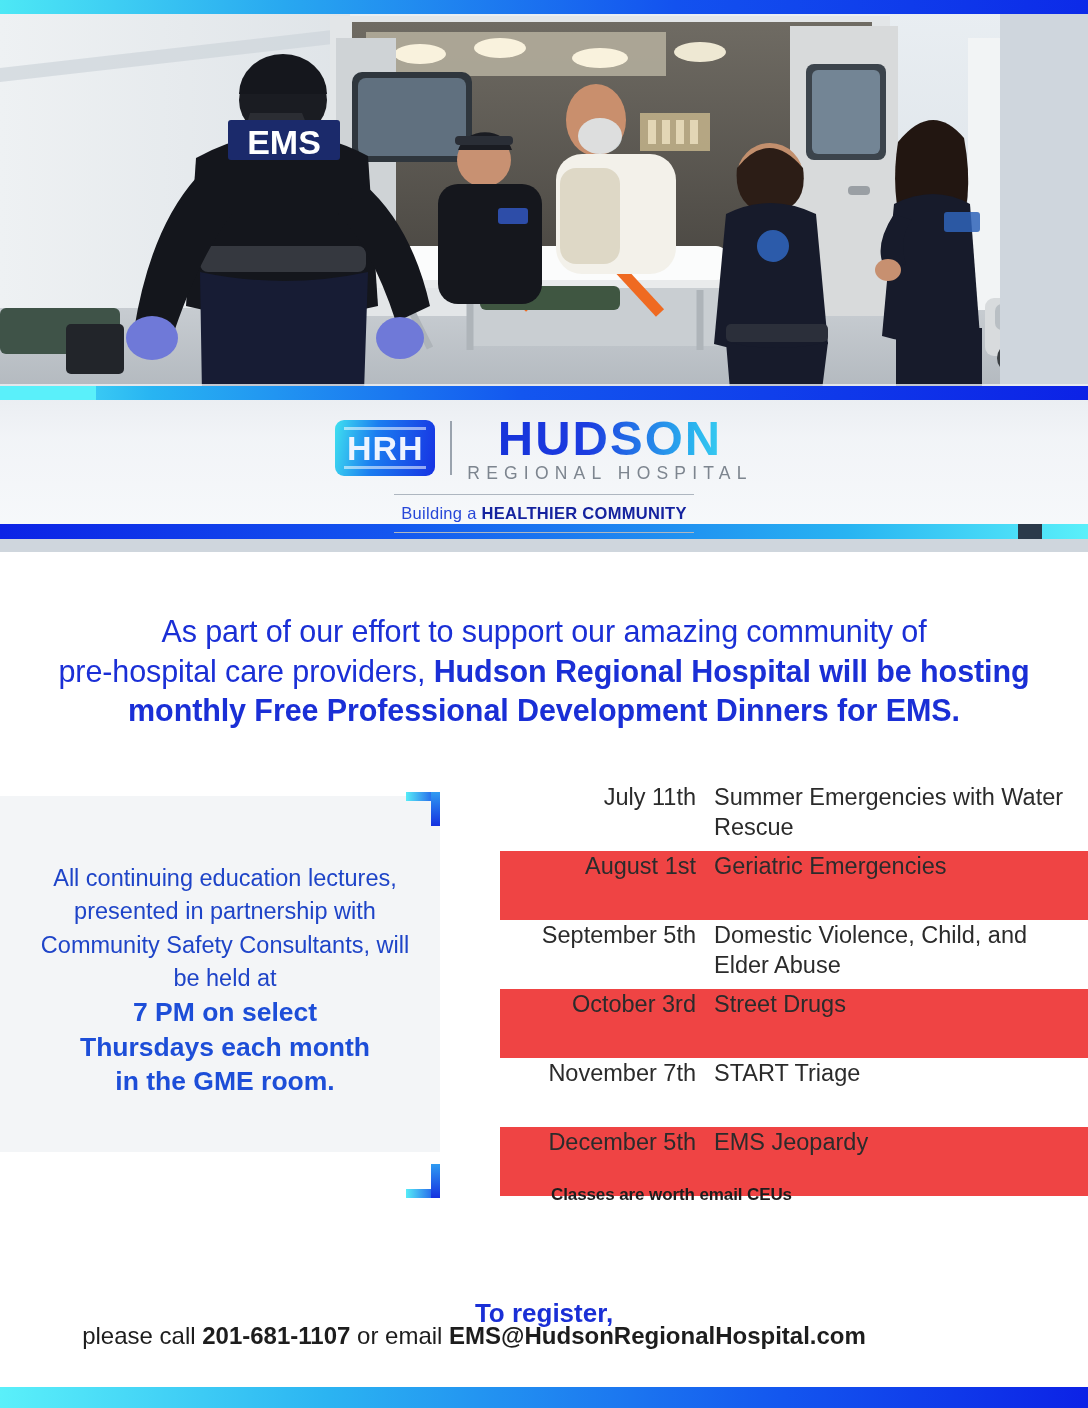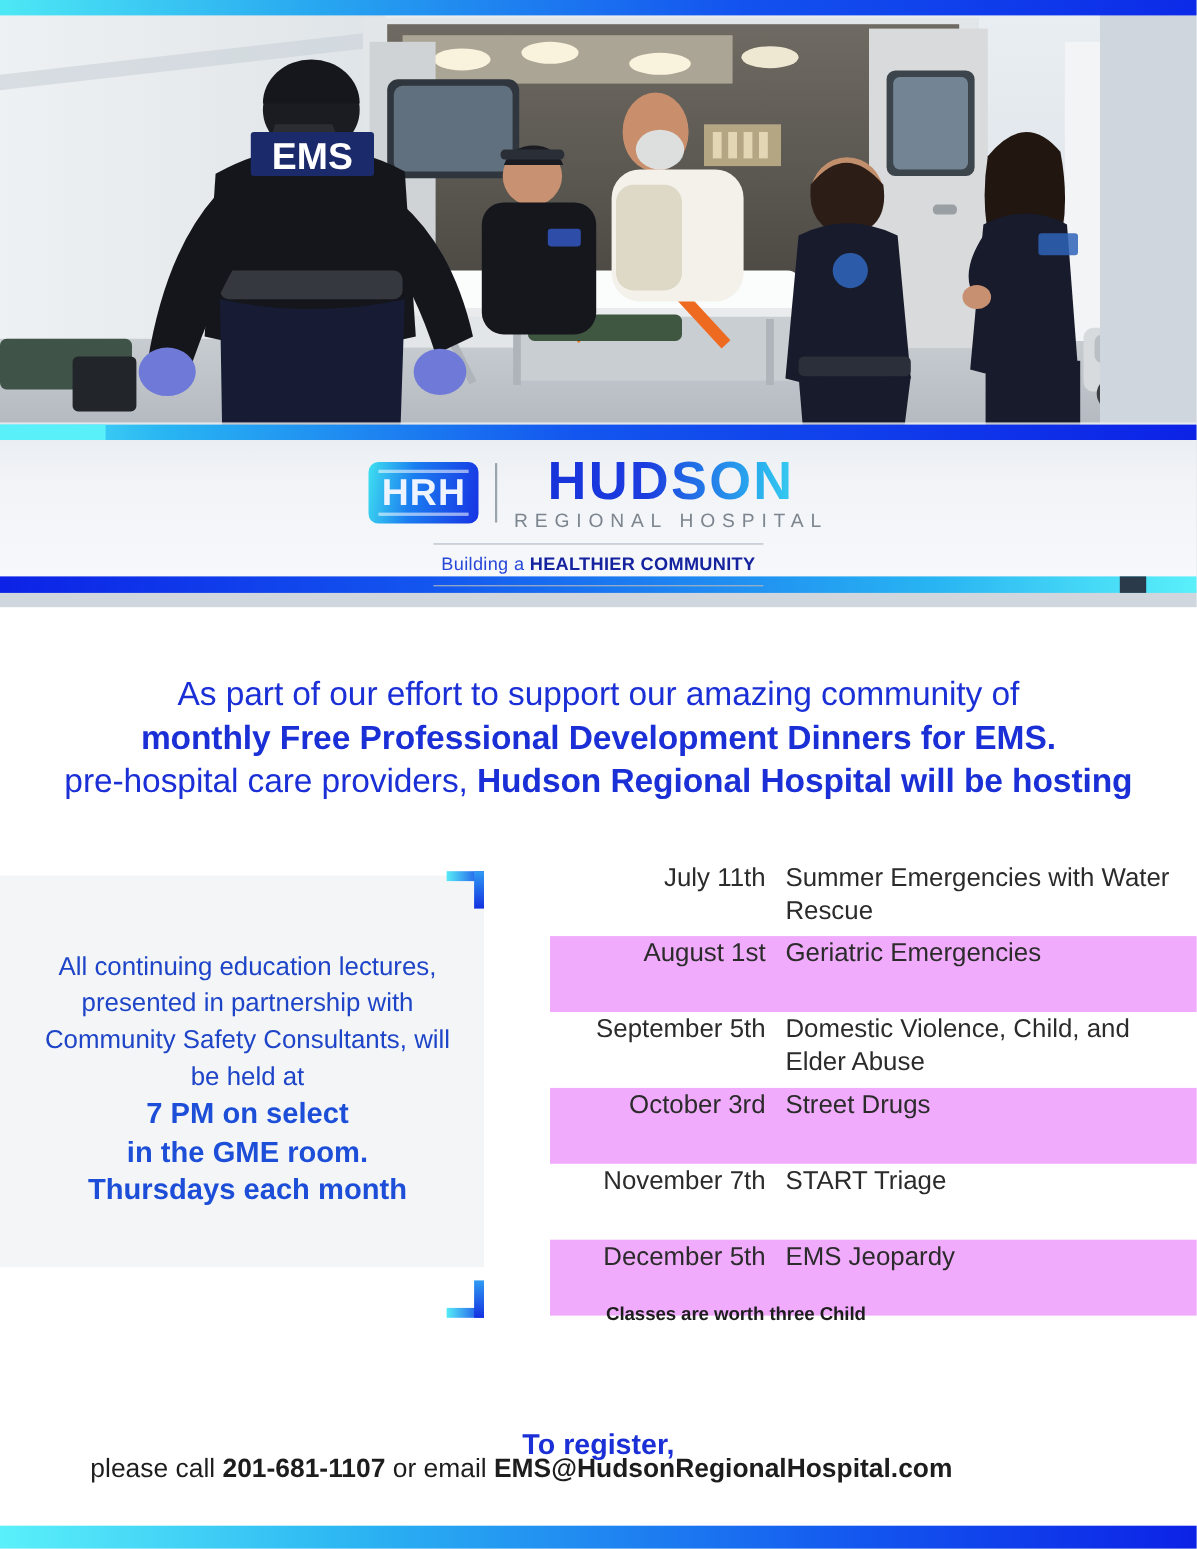--- a/index.html
+++ b/index.html
@@ -91,21 +91,21 @@
   .bracket-tr{left:406px;top:792px;}
   .bracket-tr .h{top:0;left:0;}
   .bracket-tr .v{top:0;right:0;}
   .bracket-br{left:406px;top:1164px;}
   .bracket-br .h{bottom:0;left:0;background:linear-gradient(90deg,#56ecf7 0%,#1a45e8 100%);}
   .bracket-br .v{bottom:0;right:0;}
 
   
   .schedule{position:absolute;left:500px;top:782px;width:588px;}
   .srow{display:flex;min-height:69px;}
-  .srow.alt{background:#f0abfc;}
+  .srow.alt{background:#ef4444;}
   .sdate{
     width:208px;flex:0 0 208px;text-align:right;padding-right:12px;box-sizing:border-box;
     color:#2b2b2b;font-size:23.5px;font-weight:300;line-height:1.28;
   }
   .stopic{
     flex:1;padding-left:6px;color:#2b2b2b;font-size:23.5px;font-weight:300;line-height:1.28;
   }
   .ceu-note{
     position:absolute;left:551px;top:1185px;color:#1d1d1d;
     font-size:17px;font-weight:bold;letter-spacing:-.1px;
@@ -279,39 +279,39 @@
       </div>
     </div>
     <div class="tagline-rule"></div>
     <div class="tagline"><span>Building a </span><b>HEALTHIER COMMUNITY</b></div>
     <div class="tagline-rule2"></div>
   </div>
 </div>
 
 <div class="headline">
   <div>As part of our effort to support our amazing community of</div>
+  <div><span>pre-hospital care providers, </span><b>Hudson Regional Hospital will be hosting</b></div>
   <div><b>monthly Free Professional Development Dinners for EMS.</b></div>
-  <div><span>pre-hospital care providers, </span><b>Hudson Regional Hospital will be hosting</b></div>
 </div>
 
 <div class="infobox"></div>
 <div class="bracket bracket-tr">
     <i class="h"></i>
     <i class="v"></i>
   </div>
 <div class="bracket bracket-br">
     <i class="h"></i>
     <i class="v"></i>
   </div>
 <div class="infobox-text">
   <span>All continuing education lectures, presented in partnership with Community Safety Consultants,</span>
   <span>will be held at</span>
   <span class="strong">7 PM on select</span>
+  <span class="strong">Thursdays each month</span>
   <span class="strong">in the GME room.</span>
-  <span class="strong">Thursdays each month</span>
 </div>
 
 <div class="schedule">
   <div class="srow">
     <div class="sdate">July 11th</div>
     <div class="stopic">Summer Emergencies with Water Rescue</div>
   </div>
   <div class="srow alt">
     <div class="sdate">August 1st</div>
     <div class="stopic">Geriatric Emergencies</div>
@@ -326,17 +326,17 @@
   </div>
   <div class="srow">
     <div class="sdate">November 7th</div>
     <div class="stopic">START Triage</div>
   </div>
   <div class="srow alt">
     <div class="sdate">December 5th</div>
     <div class="stopic">EMS Jeopardy</div>
   </div>
 </div>
-<div class="ceu-note">Classes are worth three Child</div>
+<div class="ceu-note">Classes are worth email CEUs</div>
 
 <div class="register-title">To register,</div>
 <div class="register-line"><span>please call </span><b>201-681-1107</b><span> or email </span><b>EMS@HudsonRegionalHospital.com</b></div>
 <div class="footer-stripe"></div>
 
 </body></html>

